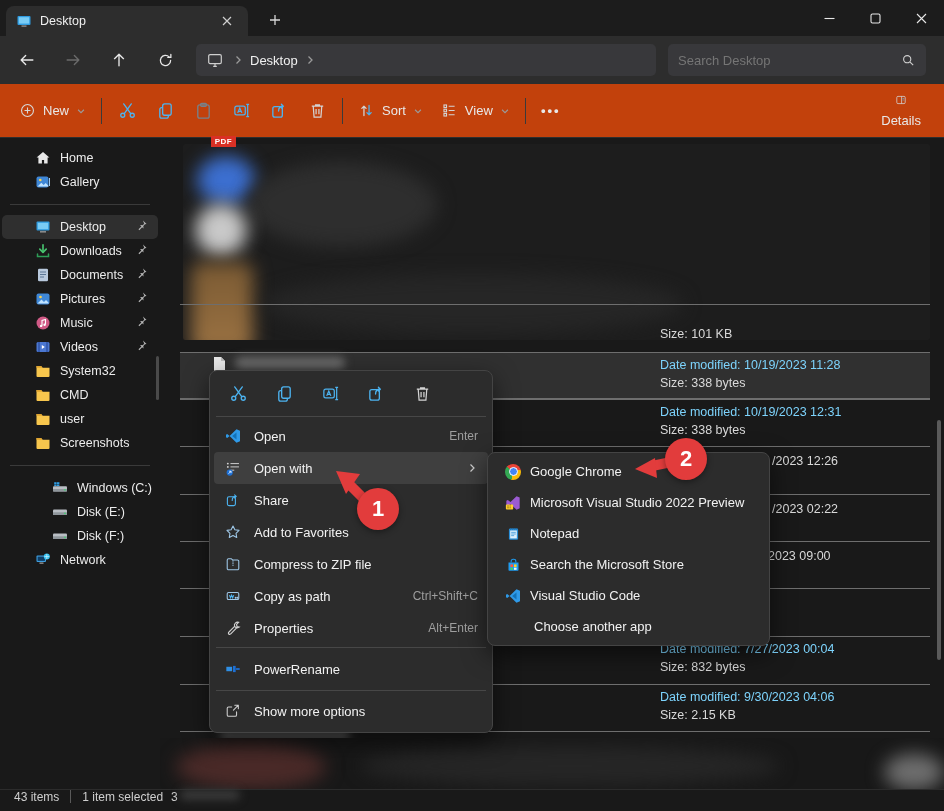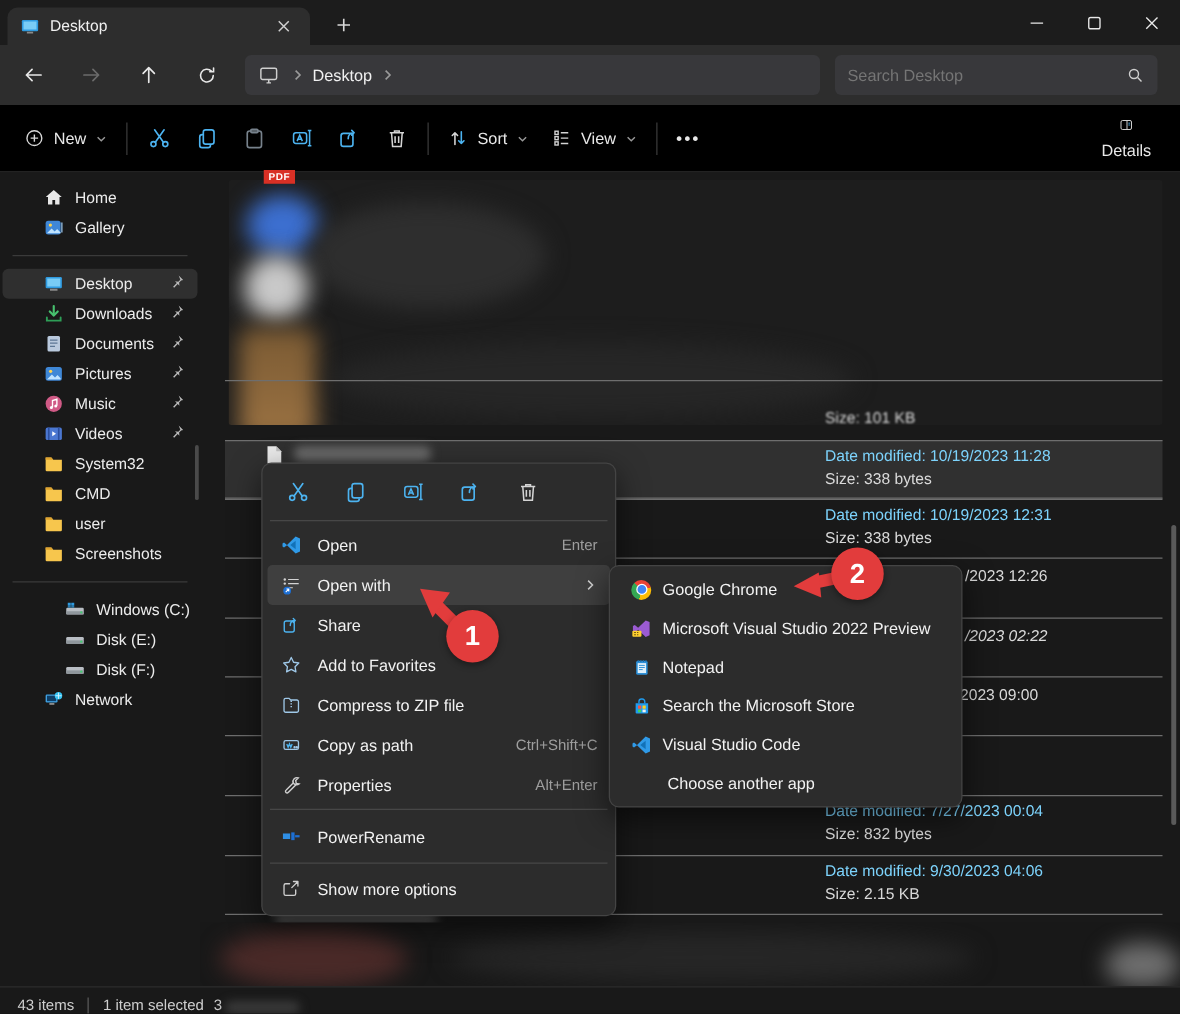--- a/index.html
+++ b/index.html
@@ -19,21 +19,21 @@
   
   .navbar { position:absolute; left:0; top:36px; width:944px; height:48px; background:#2d2d2d; display:flex; align-items:center; }
   .navbtn { width:34px; height:34px; display:flex; align-items:center; justify-content:center; border-radius:5px; margin-left:12px; }
   .navbtn:first-child { margin-left:10px; }
   .crumbbox { margin-left:14px; width:460px; height:32px; background:#38383b; border-radius:5px; display:flex; align-items:center; padding:0 10px; }
   .crumb-label { margin:0 6px; font-size:13px; color:#f0f0f0; }
   .searchbox { margin-left:12px; width:258px; height:32px; background:#38383b; border-radius:5px; display:flex; align-items:center; padding:0 10px; }
   .searchbox input { flex:1; background:transparent; border:none; outline:none; color:#b8b8b8; font-size:13px; font-family:"Liberation Sans", sans-serif; }
 
   
-  .commandbar { position:absolute; left:0; top:84px; width:944px; height:54px; background:#000000; border-bottom:1px solid #2e2e2e; display:flex; align-items:center; }
+  .commandbar { position:absolute; left:0; top:84px; width:944px; height:54px; background:#c2410c; border-bottom:1px solid #2e2e2e; display:flex; align-items:center; }
   .cmd { display:flex; align-items:center; gap:7px; height:34px; padding:0 9px; border-radius:5px; color:#e8e8e8; font-size:13px; }
   .cmd-icon-btn { width:38px; height:34px; display:flex; align-items:center; justify-content:center; border-radius:5px; }
   .cmd-sep { width:1px; height:26px; background:#3a3a3a; margin:0 6px; }
   .spacer { flex:1; }
   .dots { letter-spacing:2px; color:#e8e8e8; font-weight:bold; }
 
   
   .sidebar { position:absolute; left:0; top:138px; width:160px; height:651px; background:#191919; padding-top:8px; }
   .side-item { position:relative; height:24px; display:flex; align-items:center; padding-left:33px; gap:9px; font-size:12.5px; color:#ececec; border-radius:5px; margin:0 2px; }
   .side-item.indent { padding-left:50px; }
@@ -77,21 +77,21 @@
   .smi.noicon { padding-left:42px; }
 
   .chrome-icon { width:16px; height:16px; border-radius:50%; background:conic-gradient(from -45deg,#ea4335 0 33%,#fbbc05 0 66%,#34a853 0 100%); position:relative; }
   .chrome-icon::after { content:""; position:absolute; inset:3.5px; border-radius:50%; background:#4285f4; border:1.5px solid #fff; }
 
   
   .annot-svg { position:absolute; left:0; top:0; z-index:20; pointer-events:none; }
   .annot-circle { position:absolute; width:42px; height:42px; border-radius:50%; background:#e23c3c; color:#fff; font-size:22px; font-weight:bold; display:flex; align-items:center; justify-content:center; z-index:21; box-shadow:0 2px 6px rgba(0,0,0,.4); }
 
   
-  .statusbar { position:absolute; left:0; top:789px; width:944px; height:22px; background:#191919; border-top:1px solid #2c2c2c; display:flex; align-items:flex-end; font-size:12px; color:#cfcfcf; }
+  .statusbar { position:absolute; left:0; top:789px; width:944px; height:22px; background:#191919; border-top:1px solid #2c2c2c; display:flex; align-items:flex-start; font-size:12px; color:#cfcfcf; }
   .sb-sep { width:1px; height:13px; background:#5a5a5a; margin:0 11px; }
 
   svg { display:block; }
 </style>
 </head>
 <body>
 
 <div class="window">
 
   <div class="tabbar">
@@ -464,21 +464,21 @@
 
     <div class="file-row" style="top:261px;">
       <div class="row-date">Date modified: 10/19/2023 12:31</div>
       <div class="row-size">Size: 338 bytes</div>
     </div>
 
     <div class="file-row" style="top:308px;">
       <div class="row-frag" style="left:592px;">/2023 12:26</div>
     </div>
     <div class="file-row" style="top:356px;">
-      <div class="row-frag" style="left:592px;font-style:italic;">/2023 02:22</div>
+      <div class="row-frag" style="left:592px;">/2023 02:22</div>
     </div>
     <div class="file-row" style="top:403px;">
       <div class="row-frag" style="left:588px;">2023 09:00</div>
     </div>
 
     <div class="file-row" style="top:450px;"></div>
 
     <div class="file-row" style="top:498px;">
       <div class="row-date">Date modified: 7/27/2023 00:04</div>
       <div class="row-size">Size: 832 bytes</div>

